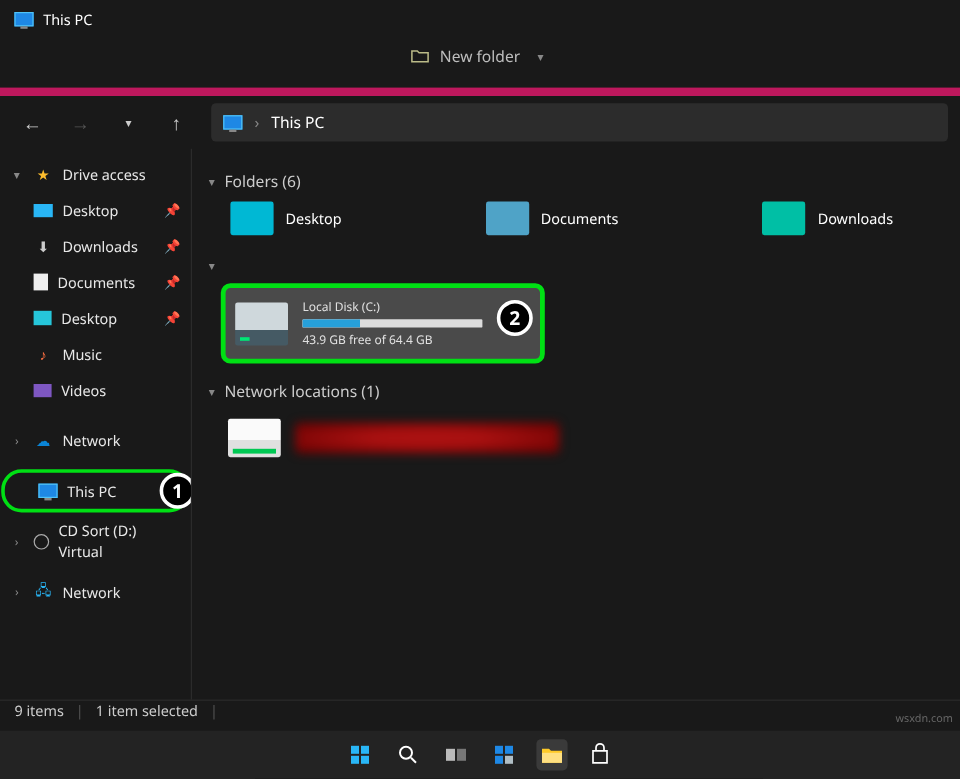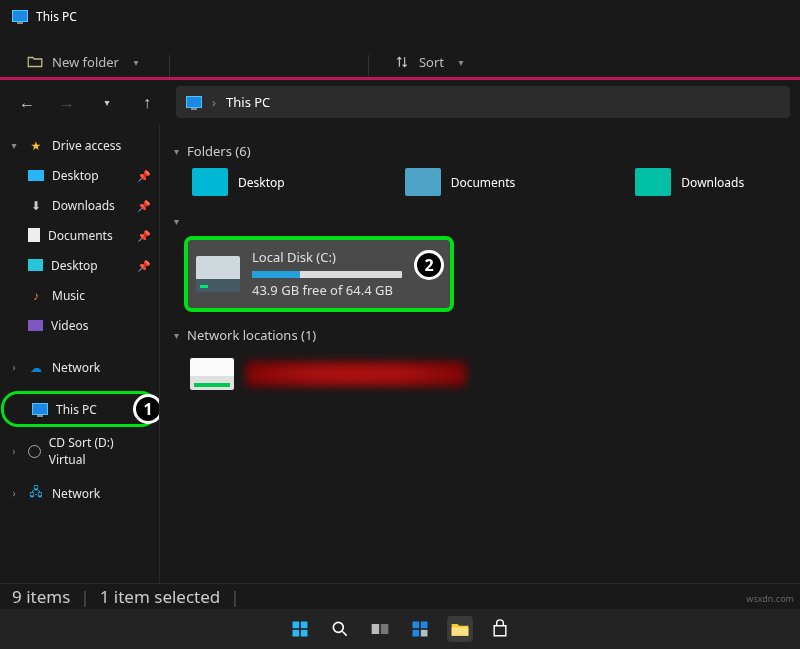--- a/index.html
+++ b/index.html
@@ -1,18 +1,18 @@
 <!DOCTYPE html>
 <html><head>
 <meta charset="utf-8">
 <style>
 * { margin:0; padding:0; box-sizing:border-box; font-family:"Segoe UI",system-ui,sans-serif; }
 body { width:800px; height:649px; background:#191919; color:#fff; overflow:hidden; position:relative; }
 .title-bar { height:32px; display:flex; align-items:center; padding:0 12px; font-size:12px; gap:8px; }
-.toolbar { height:48px; display:flex; align-items:flex-end; padding:0 16px; gap:10px; border-bottom:3px solid #be185d; }
+.toolbar { height:48px; display:flex; align-items:center; padding:0 16px; gap:10px; border-bottom:7px solid #be185d;flex-direction:column; }
 .tb-btn { display:flex; align-items:center; gap:8px; padding:6px 10px; border-radius:4px; color:#bdbdbd; font-size:13px; }
 .tb-icon { width:18px; height:18px; display:flex; align-items:center; justify-content:center; color:#999; }
 .tb-sep { width:1px; height:22px; background:#333; margin:0 4px; }
 .nav-row { height:44px; display:flex; align-items:center; padding:0 10px; gap:6px; }
 .nav-btn { width:34px; height:34px; display:flex; align-items:center; justify-content:center; color:#ccc; font-size:16px; border-radius:4px; }
 .nav-btn.disabled { color:#555; }
 .addr{ flex:1; height:32px; display:flex; align-items:center; gap:10px; background:#2c2c2c; border-radius:4px; padding:0 10px; font-size:13px; margin-left:6px;}
 .monitor-icon { width:16px; height:12px; background:#1e88e5; border:1px solid #4fc3f7; position:relative; }
 .monitor-icon::after{content:"";position:absolute;bottom:-3px;left:4px;width:6px;height:2px;background:#888;}
 .content-area { display:flex; height:calc(649px - 32px - 48px - 44px - 26px - 40px); }
@@ -25,28 +25,28 @@
 .sb-hl{ outline:3px solid #00e014; border-radius:14px; }
 .main { flex:1; padding:10px 14px; overflow:hidden; }
 .group-hdr { display:flex; align-items:center; gap:8px; font-size:13px; color:#ccc; margin:8px 0; }
 .g-chev{font-size:10px;color:#888;}
 .folders-row{ display:flex; gap:120px; margin:6px 0 18px 18px;}
 .folder-item{ display:flex; align-items:center; gap:10px; font-size:12px;}
 .folder-ico{width:36px;height:28px;border-radius:2px;}
 .drive-tile{ display:flex; gap:12px; align-items:center; background:#4a4a4a; padding:8px 14px 8px 8px; width:270px; position:relative; border:4px solid #00e014; border-radius:8px;}
 .drive-ico{width:44px;height:36px;background:linear-gradient(#cfd8dc 0 65%,#455a64 65% 100%);border-radius:2px;position:relative;}
 .drive-ico::before{content:"";position:absolute;bottom:4px;left:4px;width:8px;height:3px;background:#00e676;}
-.drive-info{font-size:13px;color:#e0e0e0;line-height:1.5;}
+.drive-info{font-size:10px;color:#e0e0e0;line-height:1.5;}
 .d-bar{width:150px;height:7px;background:#dcdcdc;border-radius:1px;margin:3px 0;overflow:hidden;}
 .d-fill{height:100%;background:#26a0da; width:32%;}
 .netdrive{ display:flex; gap:12px; align-items:center; padding:6px; width:290px;}
 .net-ico{width:44px;height:32px;background:linear-gradient(#fafafa 0 55%,#e0e0e0 55% 100%);border-radius:2px;position:relative;}
 .net-ico::before{content:"";position:absolute;bottom:3px;left:4px;width:36px;height:4px;background:#00c853;}
 .net-blur{width:220px;height:26px;background:radial-gradient(#a11 30%,#600 100%);filter:blur(4px);border-radius:4px;}
-.status { height:26px; display:flex; align-items:center; gap:10px; padding:0 12px; font-size:17px; color:#ccc; border-top:1px solid #2b2b2b;}
+.status { height:26px; display:flex; gap:10px; padding:0 12px; font-size:12px; color:#ccc; border-top:1px solid #2b2b2b;}
 .status .sep{color:#555;}
 .taskbar{ height:40px; background:#232323; display:flex; align-items:center; justify-content:center; gap:14px;}
 .tb-task{width:26px;height:26px;display:flex;align-items:center;justify-content:center;border-radius:4px;}
 .tb-active{background:#3a3a3a;}
 .badge{position:absolute;width:30px;height:30px;border-radius:50%;background:#000;border:3px solid #fff;color:#fff;font-weight:700;font-size:16px;display:flex;align-items:center;justify-content:center;z-index:10;}
 .watermark{position:absolute;right:6px;bottom:44px;font-size:9px;color:#666;}
 </style>
 </head>
 <body>
 

